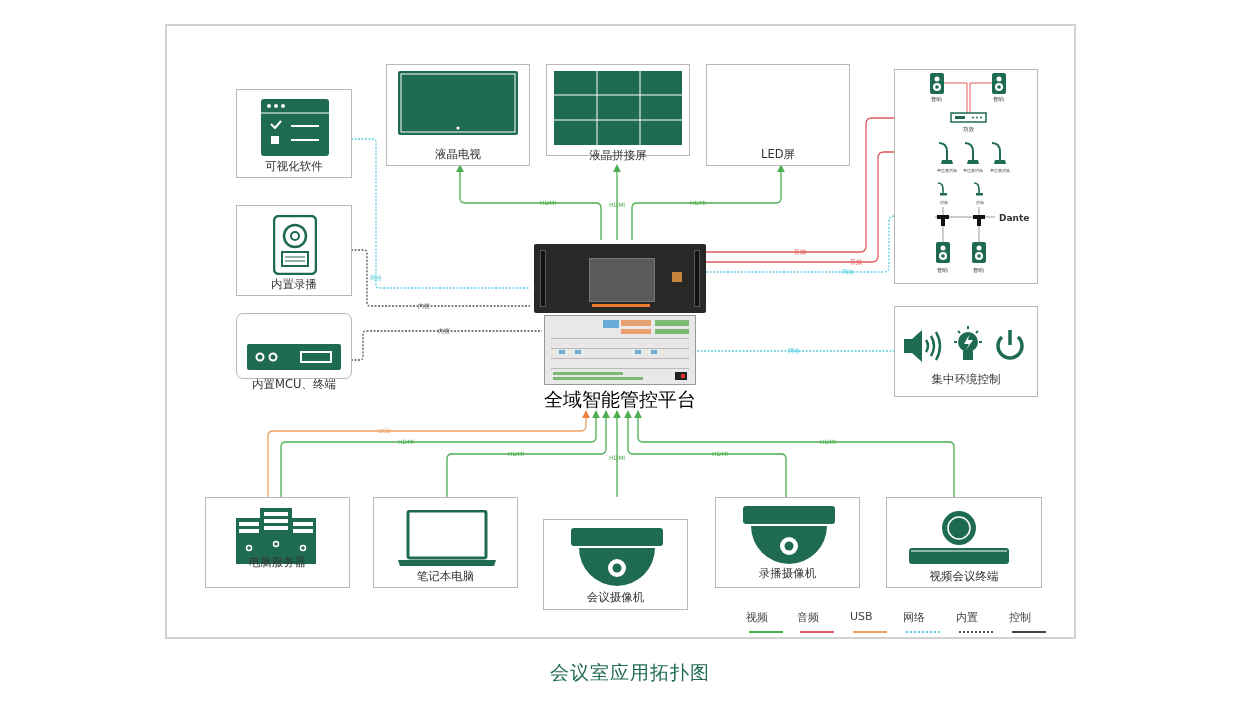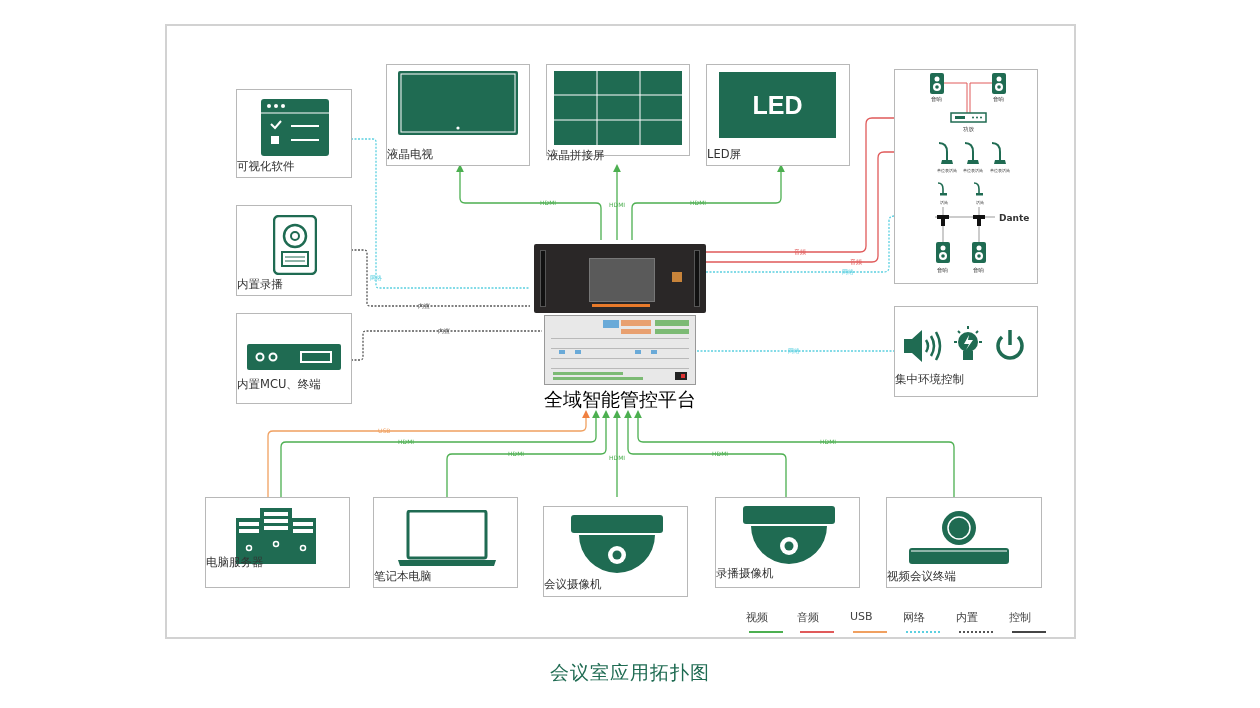--- a/index.html
+++ b/index.html
@@ -1,19 +1,19 @@
 <!DOCTYPE html>
 <html><head>
 <meta charset="utf-8">
 <style>
   html,body{margin:0;padding:0;background:#fff;}
   body{width:1260px;height:708px;position:relative;overflow:hidden;font-family:"DejaVu Sans","Liberation Sans",sans-serif;}
   .frame{position:absolute;left:165px;top:24px;width:911px;height:615px;border:2px solid #d2d2d2;box-sizing:border-box;background:#fff;}
   .box{position:absolute;border:1.5px solid #b8b8b8;background:#fff;box-sizing:border-box;}
-  .lbl{position:absolute;left:0;right:0;text-align:left;font-size:11.5px;color:#333;}
+  .lbl{position:absolute;left:0;right:0;text-align:center;font-size:11.5px;color:#333;}
   .g{fill:#1f6b52;}
   svg.wires{position:absolute;left:0;top:0;}
   .small{font-size:5.5px;fill:#333;}
   .wl{font-size:6px;}
   .title{position:absolute;left:0;right:0;top:660px;text-align:center;font-size:19px;font-weight:normal;color:#1f6b52;letter-spacing:1px;}
   .hub-label{position:absolute;left:520px;width:200px;top:387px;text-align:center;font-size:19px;color:#000000;}
   .legend-item{position:absolute;top:610px;font-size:11px;color:#444;text-align:left;width:40px;}
   .legend-line{position:absolute;top:631px;width:34px;height:0;}
 </style>
 </head>
@@ -86,21 +86,20 @@
   <svg width="128" height="74" style="position:absolute;left:7px;top:6px">
     <rect x="0" y="0" width="128" height="74" class="g"></rect>
     <line x1="43" y1="0" x2="43" y2="74" stroke="#fff"></line>
       <line x1="86" y1="0" x2="86" y2="74" stroke="#fff"></line>
     <line x1="0" y1="24" x2="128" y2="24" stroke="#fff"></line>
       <line x1="0" y1="49" x2="128" y2="49" stroke="#fff"></line>
   </svg>
   <div class="lbl" style="top:83px">液晶拼接屏</div>
 </div>
 <div class="box" style="left:706px;top:64px;width:144px;height:102px;">
-  <div style="position:absolute;left:12px;top:7px;width:117px;height:66px;background:#1f6b52;color:#fff;font-weight:bold;font-size:25px;text-align:center;line-height:66px;font-family:'Liberation Sans',sans-serif;">LED</div>
   <div class="lbl" style="top:82px">LED屏</div>
 </div>
 
 <div class="box" style="left:236px;top:89px;width:116px;height:89px;">
   <svg width="68" height="57" style="position:absolute;left:24px;top:9px">
     <rect x="0" y="0" width="68" height="57" rx="3" class="g"></rect>
     <line x1="0" y1="14" x2="68" y2="14" stroke="#fff" stroke-width="1.2"></line>
     <circle cx="8" cy="7" r="2" fill="#fff"></circle>
       <circle cx="15" cy="7" r="2" fill="#fff"></circle>
       <circle cx="22" cy="7" r="2" fill="#fff"></circle>
@@ -115,21 +114,21 @@
   <svg width="44" height="60" style="position:absolute;left:36px;top:9px">
     <rect x="1" y="1" width="42" height="58" rx="5" fill="none" stroke="#1f6b52" stroke-width="2.5"></rect>
     <circle cx="22" cy="21" r="11" fill="none" stroke="#1f6b52" stroke-width="2.5"></circle>
     <circle cx="22" cy="21" r="4" fill="none" stroke="#1f6b52" stroke-width="2"></circle>
     <rect x="9" y="37" width="26" height="14" fill="none" stroke="#1f6b52" stroke-width="2"></rect>
     <line x1="12" y1="42" x2="32" y2="42" stroke="#1f6b52"></line>
       <line x1="12" y1="46" x2="32" y2="46" stroke="#1f6b52"></line>
   </svg>
   <div class="lbl" style="top:71px">内置录播</div>
 </div>
-<div class="box" style="left:236px;top:313px;width:116px;height:91px;">
+<div class="box" style="left:236px;top:313px;width:116px;height:66px;border-radius:7px;">
   <svg width="94" height="26" style="position:absolute;left:10px;top:30px">
     <rect x="0" y="0" width="94" height="26" rx="2" class="g"></rect>
     <circle cx="13" cy="13" r="3.5" fill="none" stroke="#fff" stroke-width="2"></circle>
     <circle cx="26" cy="13" r="3.5" fill="none" stroke="#fff" stroke-width="2"></circle>
     <rect x="54" y="8" width="30" height="10" fill="none" stroke="#fff" stroke-width="2"></rect>
   </svg>
   <div class="lbl" style="top:63px">内置MCU、终端</div>
 </div>
 
 <div style="position:absolute;left:534px;top:244px;width:172px;height:69px;background:#2a2727;border-radius:2px;">
@@ -291,21 +290,21 @@
   </svg>
   <div class="lbl" style="top:57px">电脑服务器</div>
 </div>
 <div class="box" style="left:373px;top:497px;width:145px;height:91px;">
   <svg width="98" height="56" style="position:absolute;left:24px;top:12px">
     <rect x="10" y="1" width="78" height="47" rx="2" fill="none" stroke="#1f6b52" stroke-width="3"></rect>
     <path d="M0,50 H98 L96,56 H2 z" class="g"></path>
   </svg>
   <div class="lbl" style="top:71px">笔记本电脑</div>
 </div>
-<div class="box" style="left:543px;top:506px;width:145px;height:91px;">
+<div class="box" style="left:543px;top:519px;width:145px;height:91px;">
   <svg width="92" height="58" style="position:absolute;left:27px;top:8px">
     <rect x="0" y="0" width="92" height="18" rx="3" class="g"></rect>
     <path d="M8,20 H84 A38,38 0 0 1 8,20 z" class="g"></path>
     <circle cx="46" cy="40" r="9" fill="#fff"></circle>
       <circle cx="46" cy="40" r="4.5" class="g"></circle>
   </svg>
   <div class="lbl" style="top:70px">会议摄像机</div>
 </div>
 <div class="box" style="left:715px;top:497px;width:145px;height:91px;">
   <svg width="92" height="58" style="position:absolute;left:27px;top:8px">

